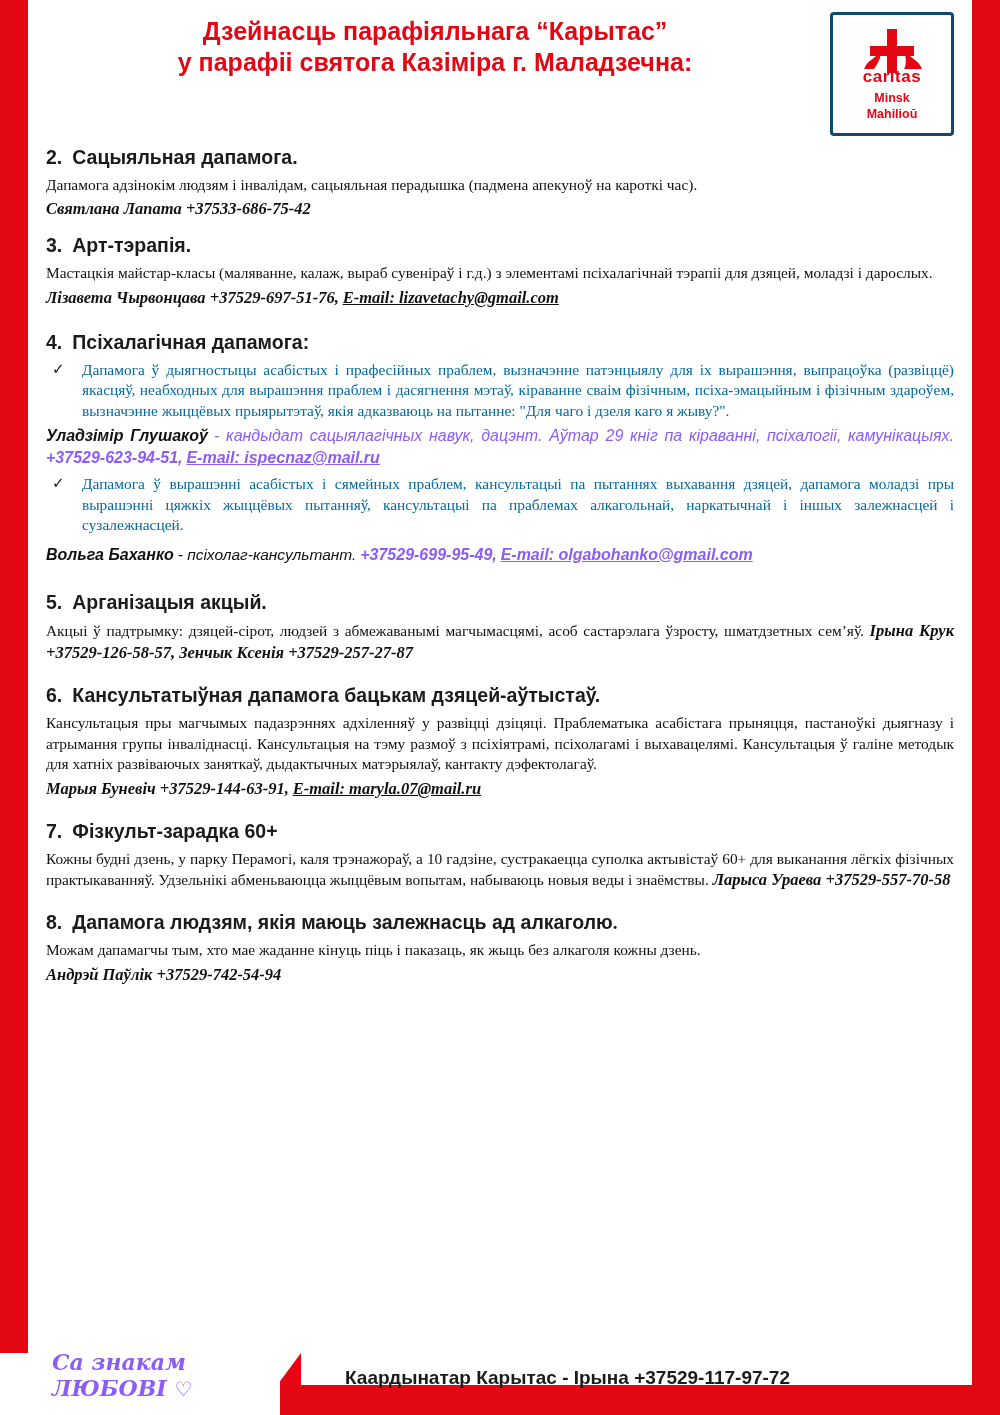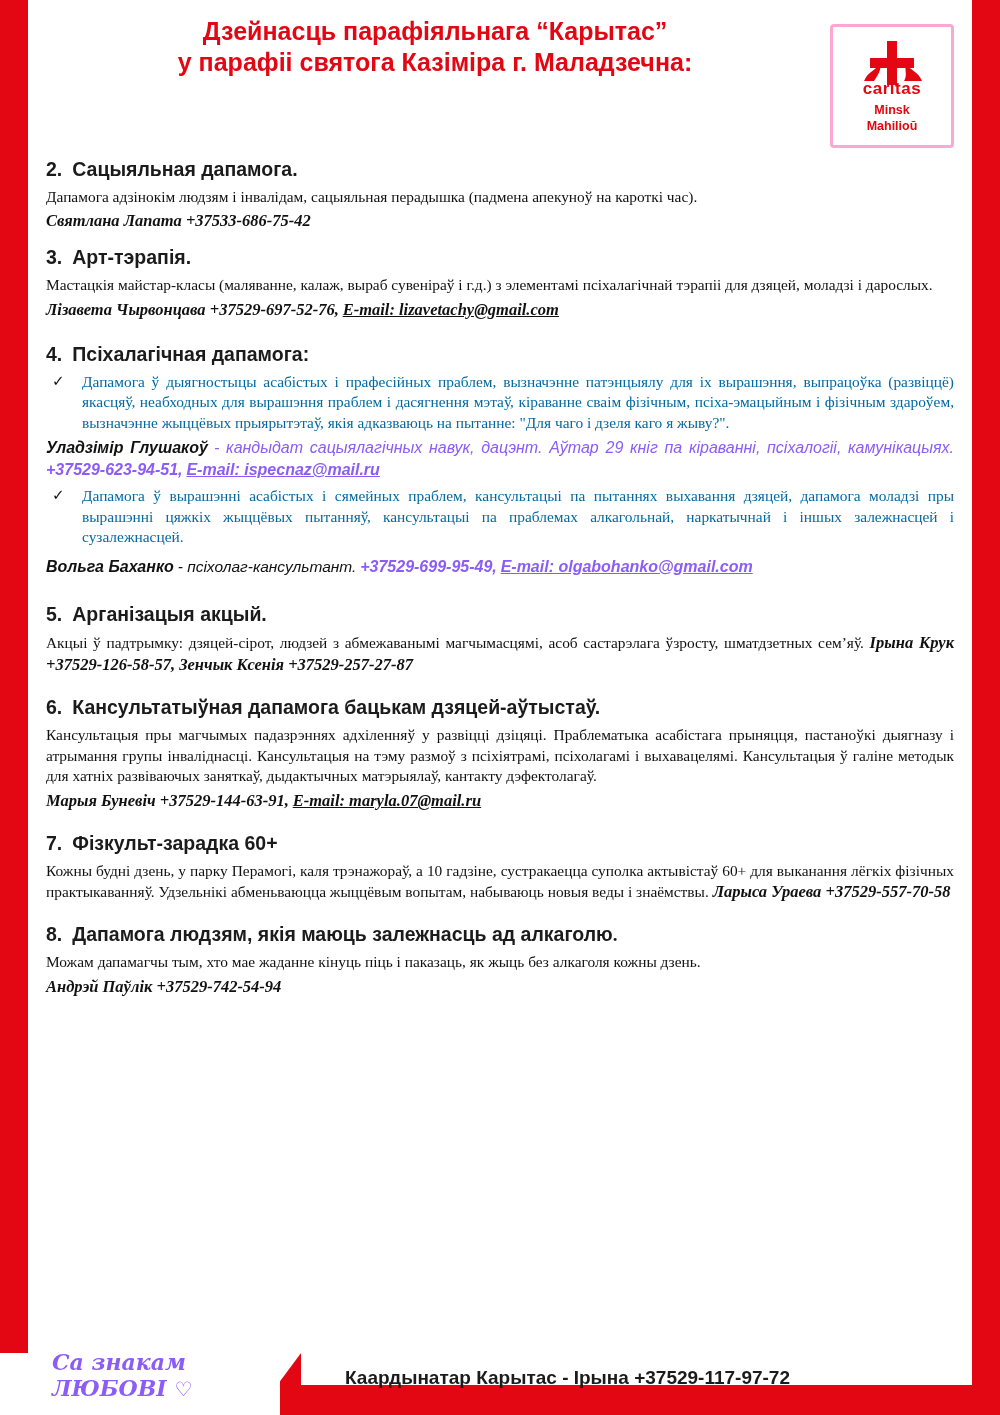--- a/index.html
+++ b/index.html
@@ -49,25 +49,25 @@
     font-weight: bold;
     color: #e30613;
     font-size: 25px;
     line-height: 1.25;
     padding-top: 6px;
     padding-right: 6px;
   }
   .logo-box {
     width: 118px;
     height: 118px;
-    border: 3px solid #f9a8d4;
+    border: 3px solid #0c4a6e;
     border-radius: 4px;
     position: relative;
     flex: 0 0 auto;
-    margin-top: 14px;
+    margin-top: 2px;
   }
   .logo-cross {
     position: absolute;
     left: 50%;
     top: 14px;
     transform: translateX(-50%);
     width: 64px;
     height: 44px;
   }
   .logo-word {
@@ -257,21 +257,21 @@
       <span class="contact-serif">Святлана Лапата +37533-686-75-42</span>
     </p>
   </div>
 
   <div class="section">
     <div class="section-head">
       <span class="num">3.</span><span>Арт-тэрапія.</span>
     </div>
     <p class="body">Мастацкія майстар-класы (маляванне, калаж, выраб сувеніраў і г.д.) з элементамі псіхалагічнай тэрапіі для дзяцей, моладзі і дарослых.</p>
     <p class="body">
-      <span class="contact-serif">Лізавета Чырвонцава +37529-697-52-76,</span>
+      <span class="contact-serif">Лізавета Чырвонцава +37529-697-51-76,</span>
       <span class="contact-serif uline">E-mail:  lizavetachy@gmail.com</span>
     </p>
   </div>
 
   <div class="section" style="margin-top:22px;">
     <div class="section-head">
       <span class="num">4.</span><span>Псіхалагічная дапамога:</span>
     </div>
     <div class="bullet-row">
       <div class="check">✓</div>

